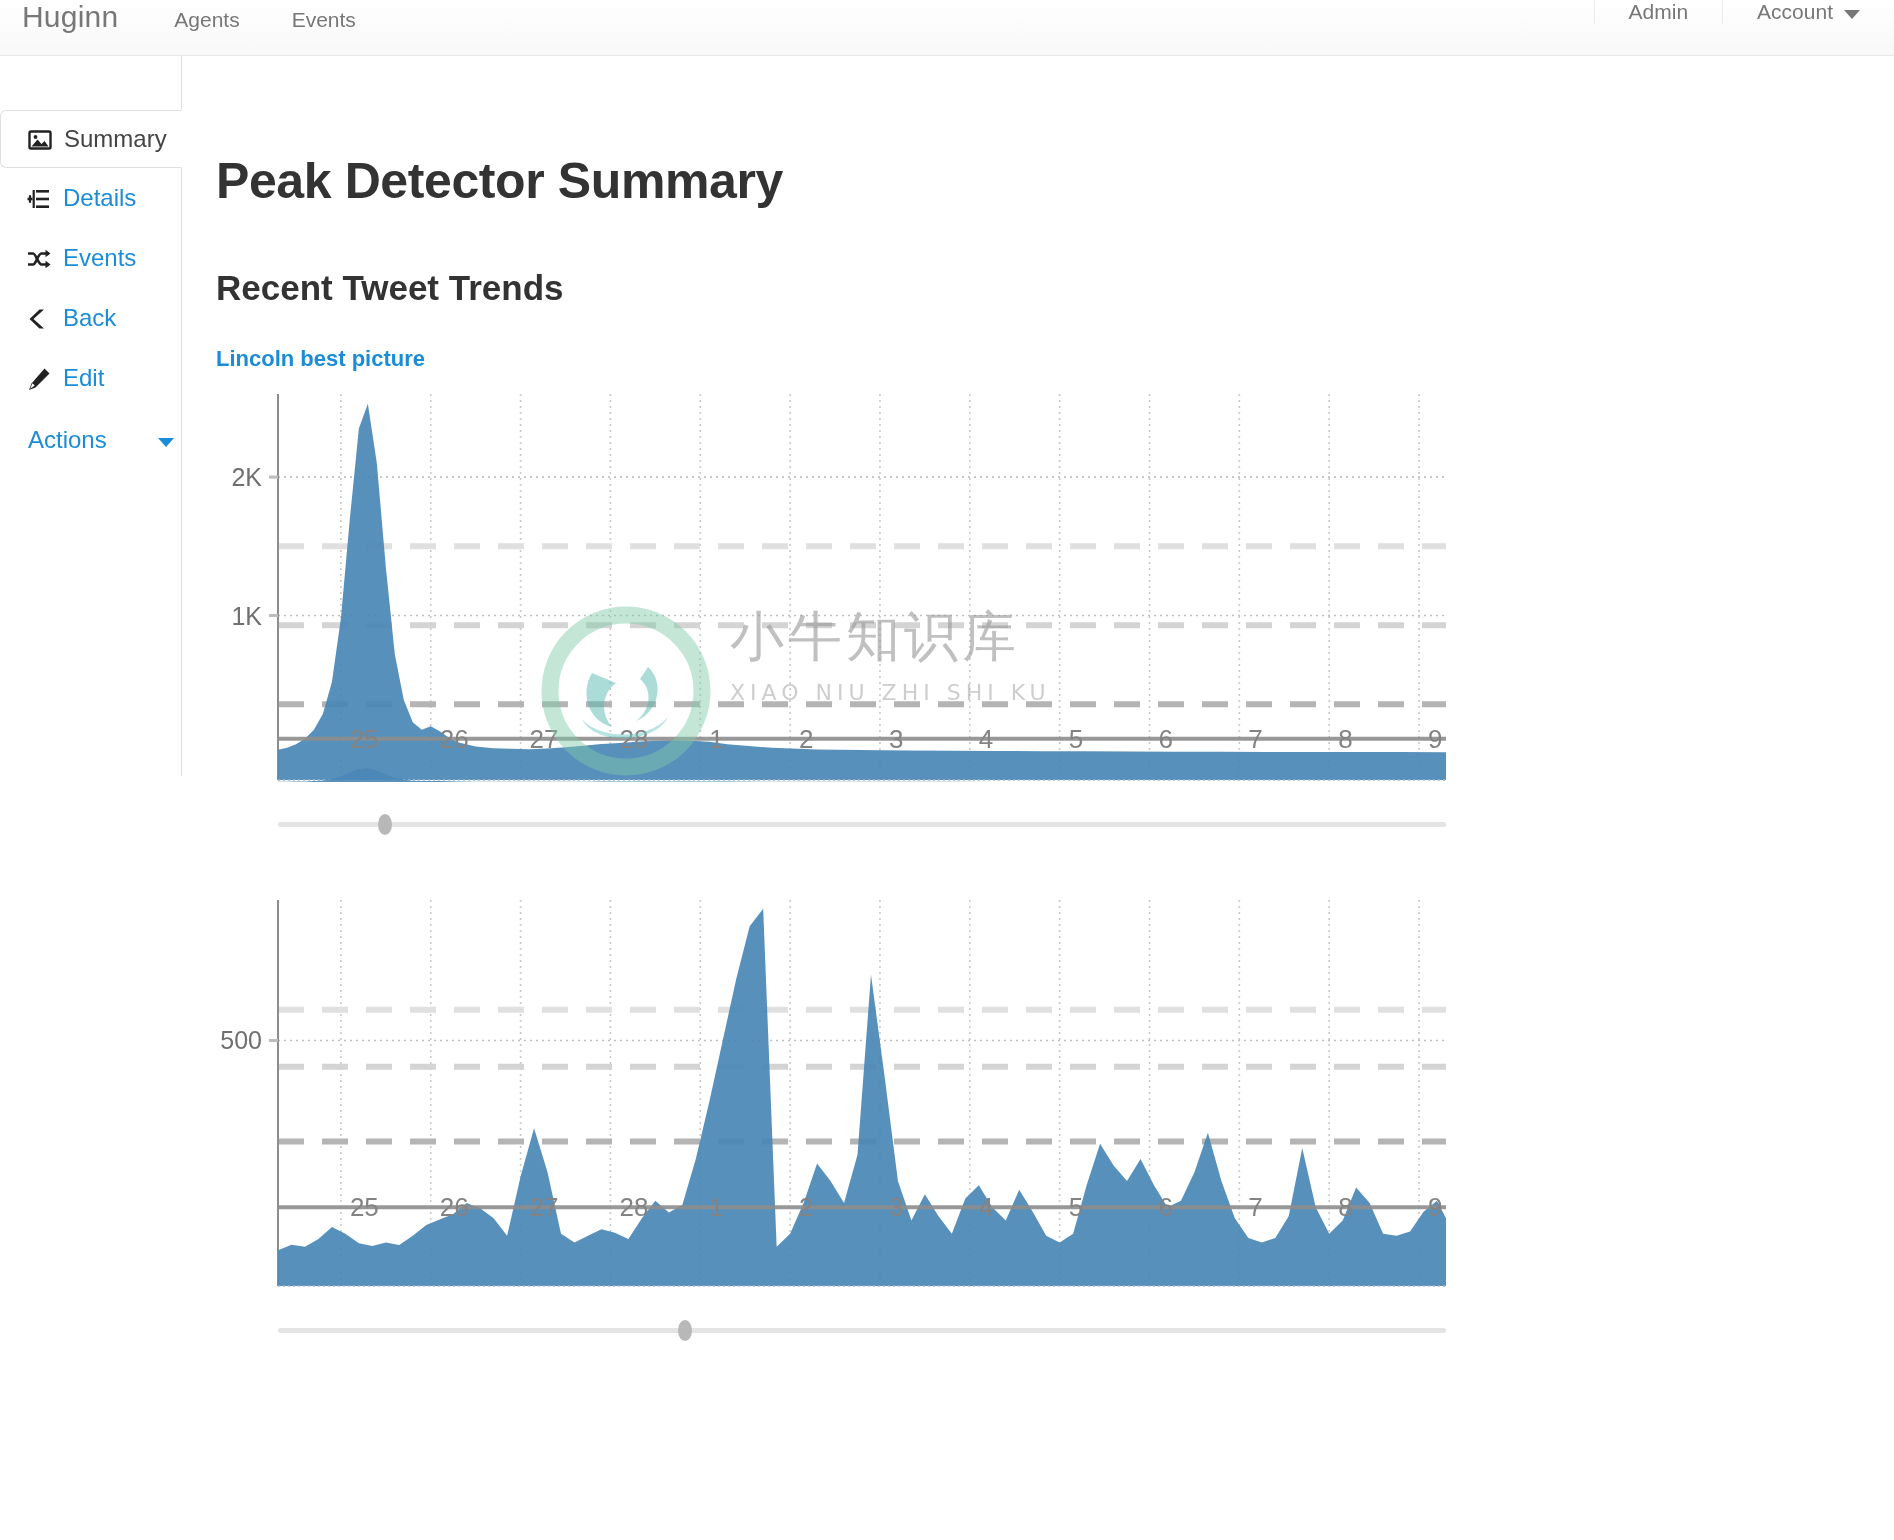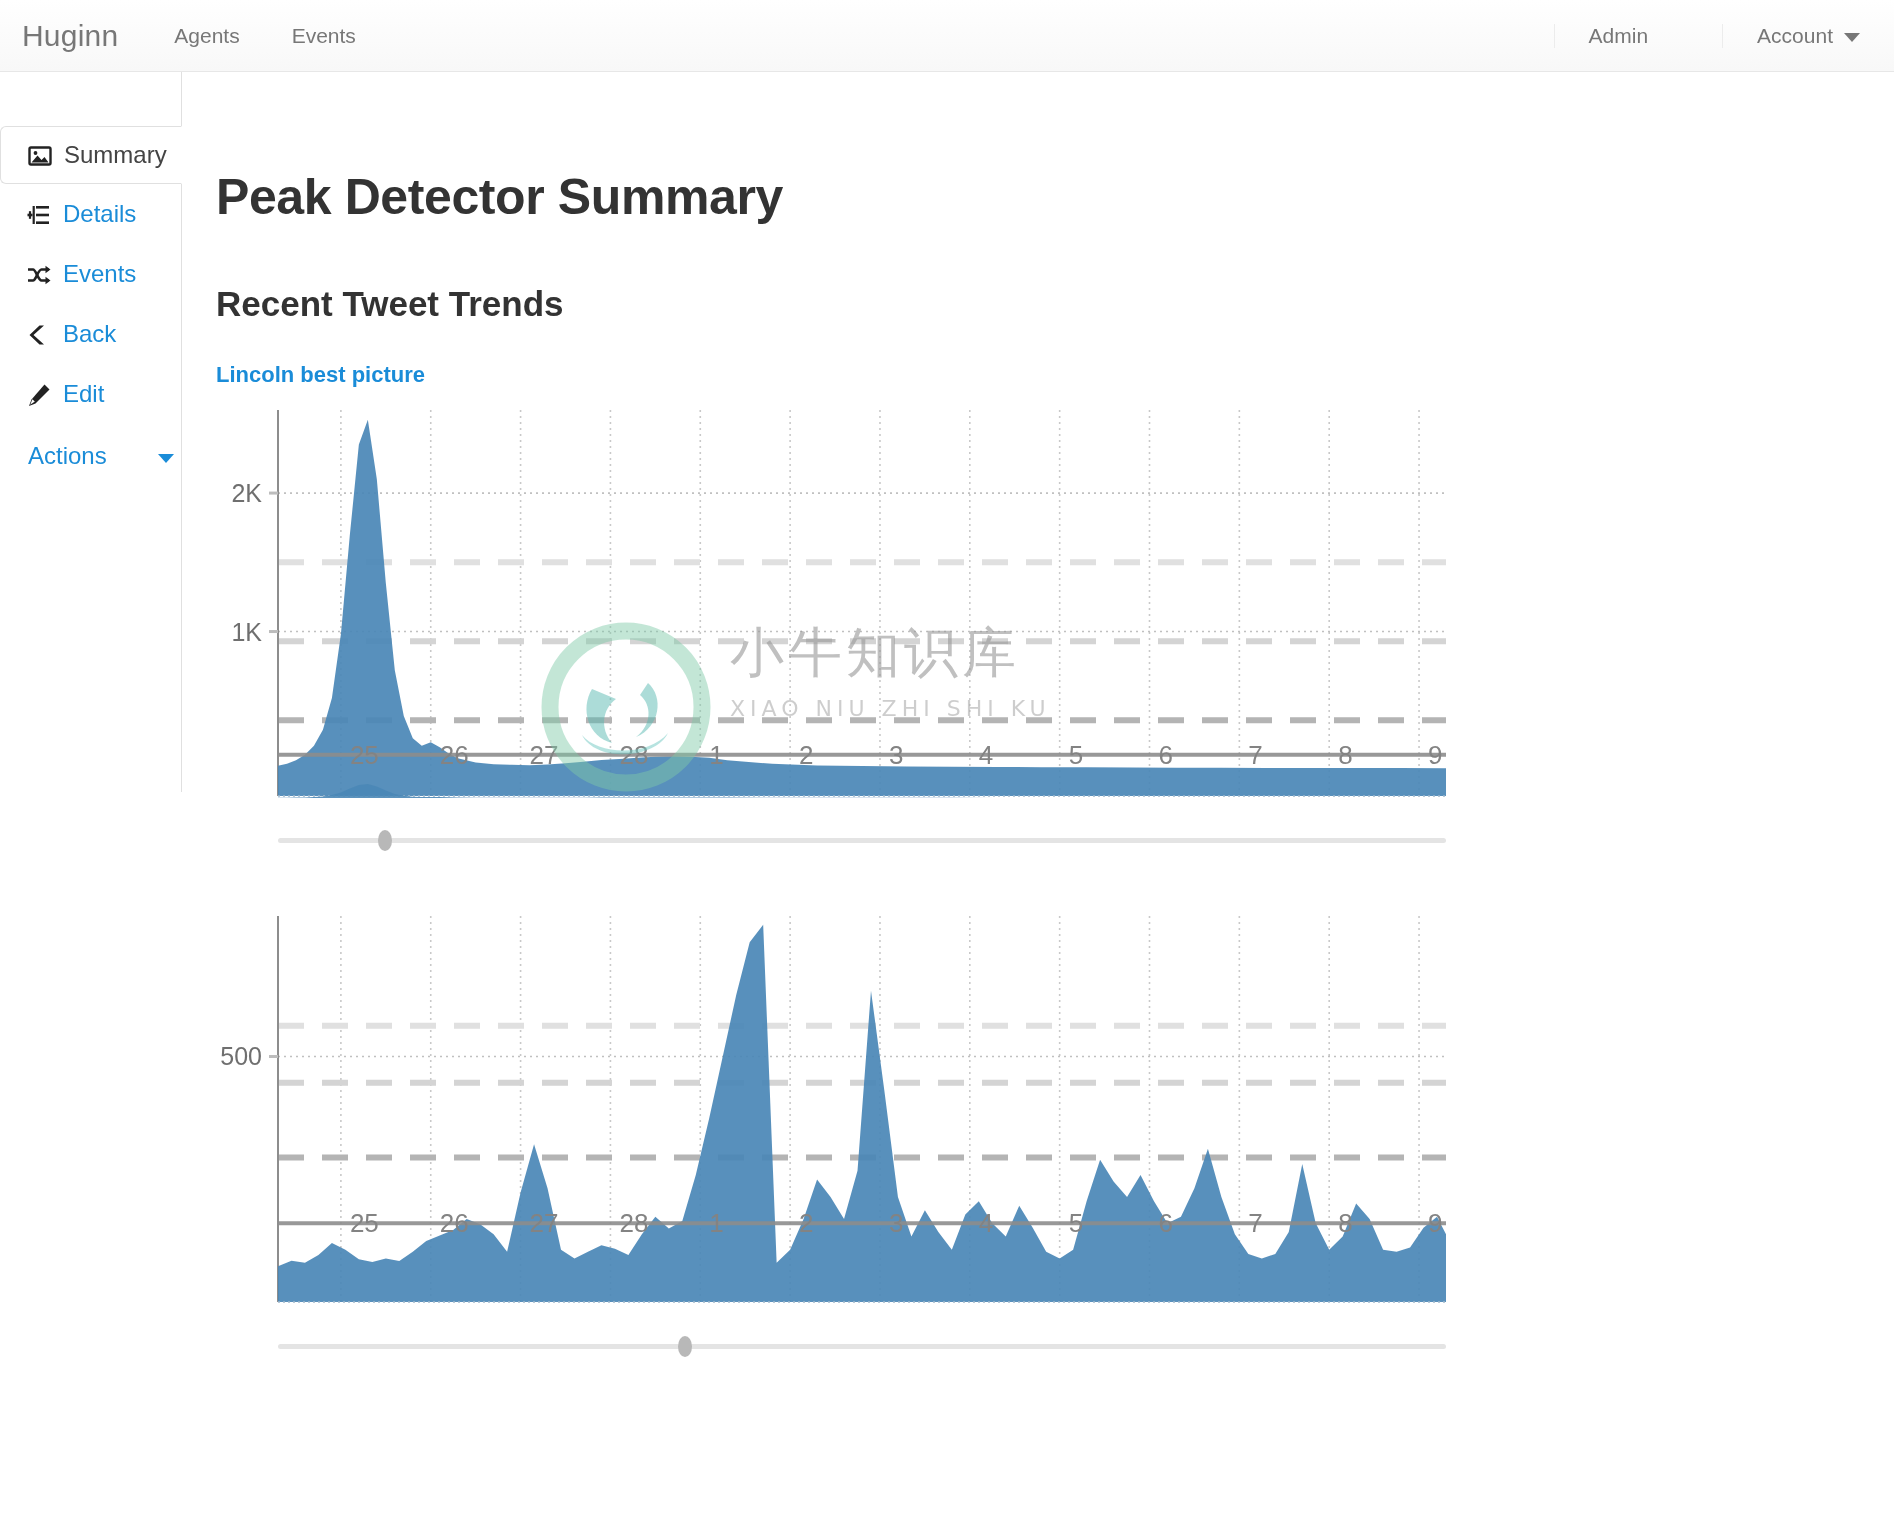--- a/index.html
+++ b/index.html
@@ -12,25 +12,25 @@
   body {
     width: 1894px;
     height: 1540px;
     overflow: hidden;
     position: relative;
   }
 
   
   .navbar {
     position: relative;
-    height: 72px;
+    height: 56px;
     background: linear-gradient(to bottom, #ffffff 0%, #f8f8f8 100%);
     border-bottom: 1px solid #e7e7e7;
     display: flex;
-    align-items: center;
+    align-items: flex-start;
     box-sizing: border-box;
   }
   .brand {
     font-size: 30px;
     color: #777777;
     padding: 0 30px 0 22px;
     display: flex;
     align-items: center;
     letter-spacing: 0.2px;
     text-decoration: none;
@@ -42,21 +42,20 @@
     padding: 8px 26px;
     display: flex;
     align-items: center;
     text-decoration: none;
     white-space: nowrap;
   }
   .nav-right {
     margin-left: auto;
     display: flex;
     align-items: stretch;
-    gap: 40px;
   }
   .nav-right .nav-link {
     border-left: 1px solid #ececec;
     padding: 0 34px;
   }
   .caret-down {
     display: inline-block;
     width: 0; height: 0;
     border-left: 8px solid transparent;
     border-right: 8px solid transparent;

